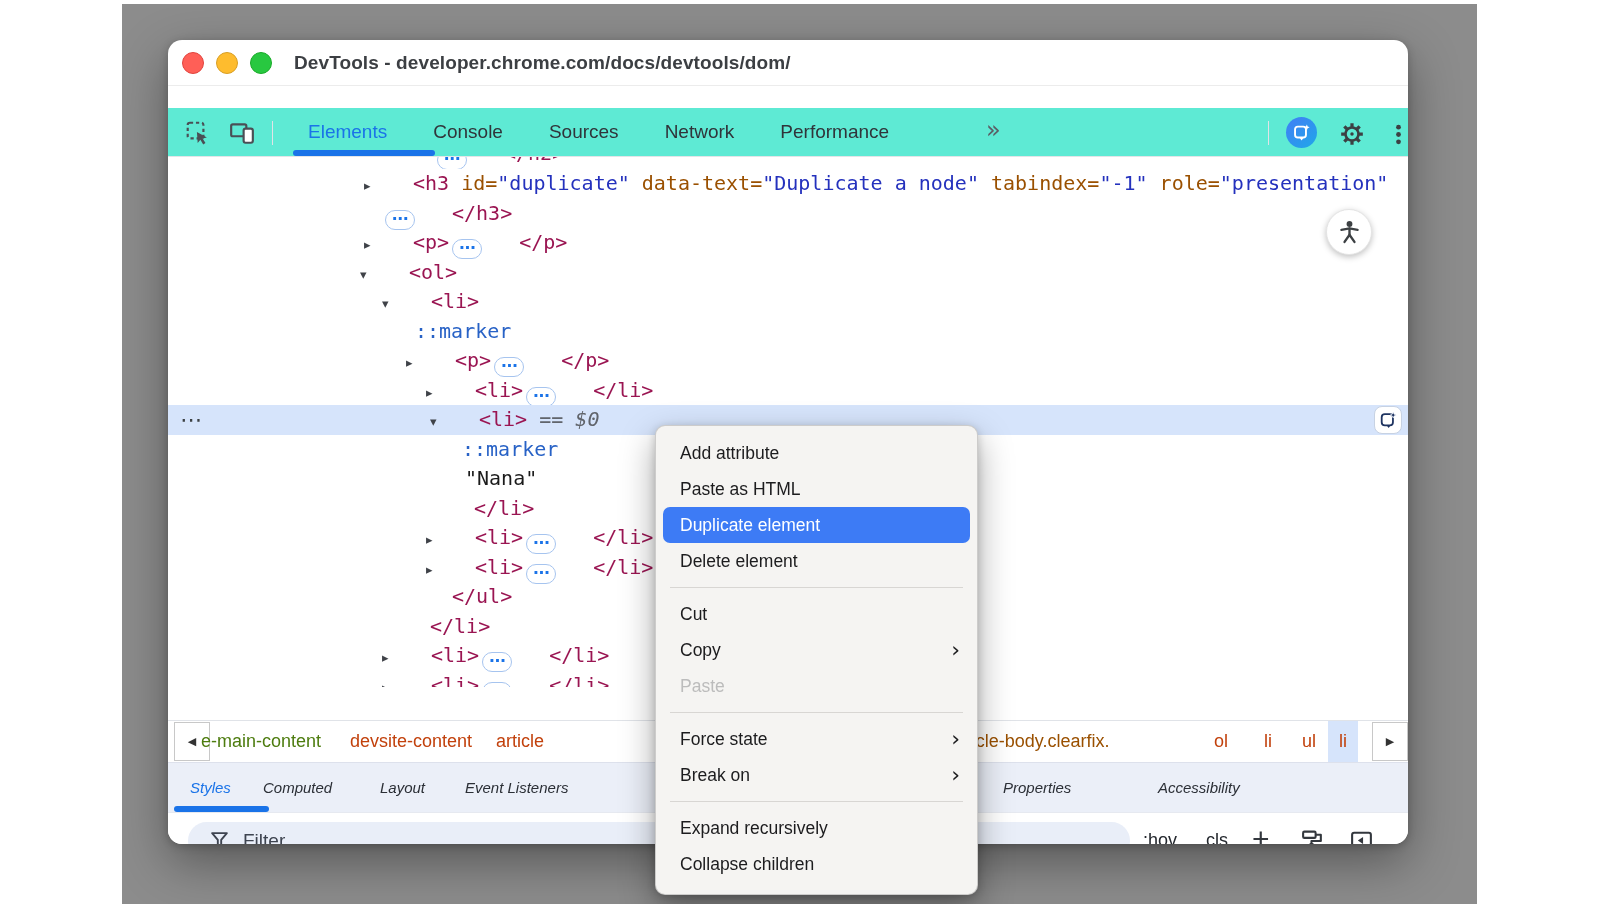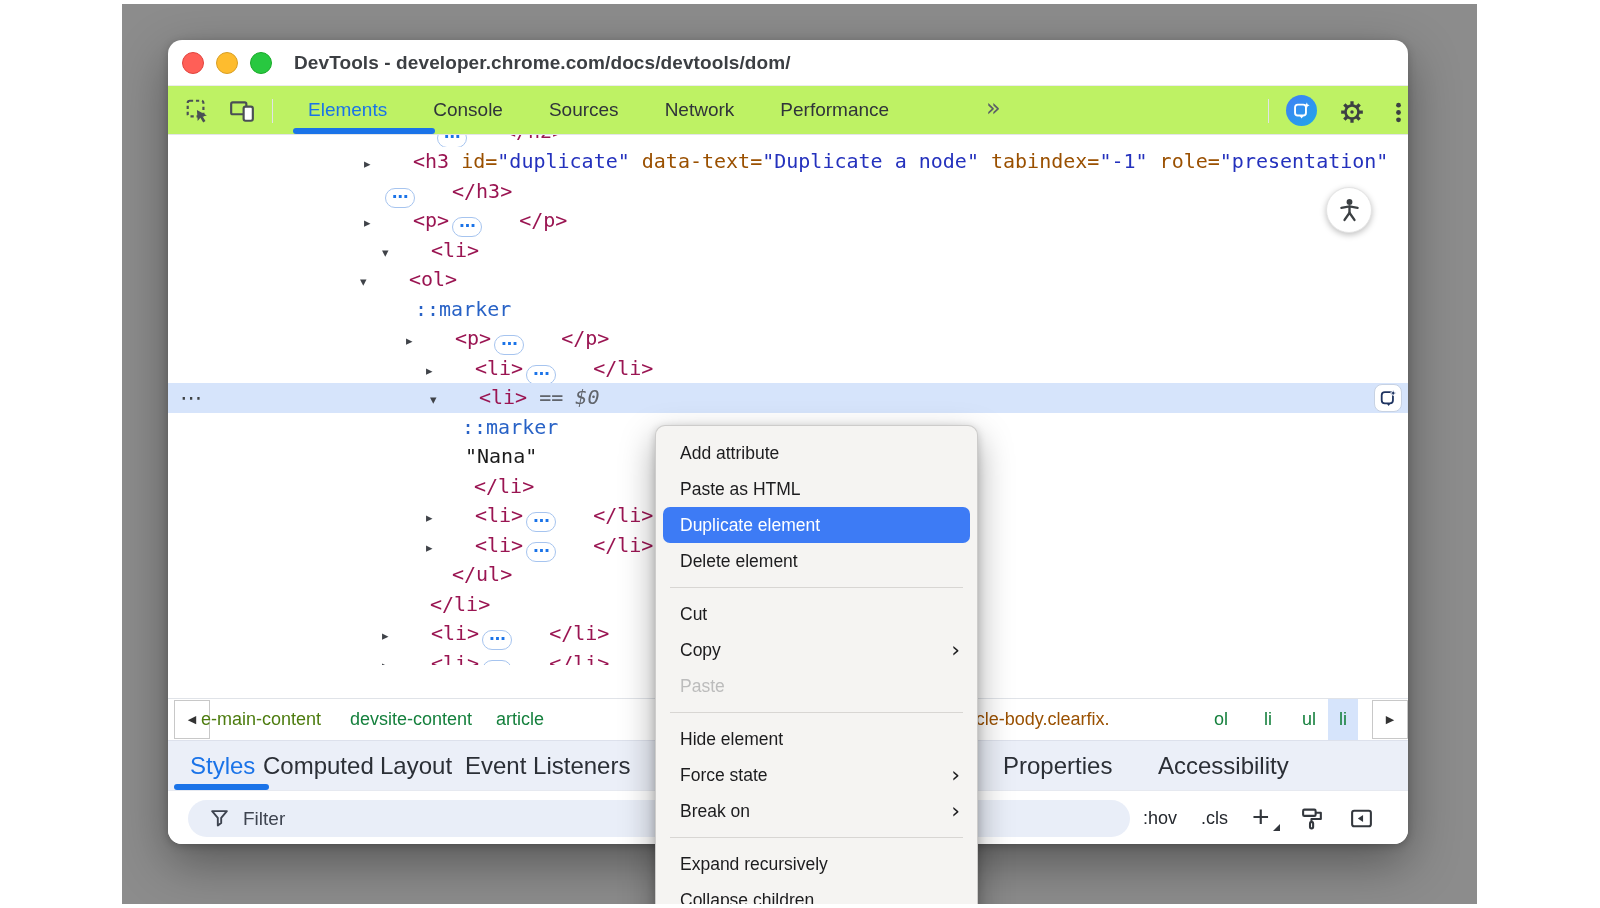--- a/index.html
+++ b/index.html
@@ -18,21 +18,21 @@
   
   .titlebar { position:relative; height:46px; border-bottom:1px solid #ececec; }
   .tl { position:absolute; top:12px; width:22px; height:22px; border-radius:50%; }
   .tl.red{ left:14px; background:#ff5f57; border:1px solid #e0443e;}
   .tl.yel{ left:48px; background:#febc2e; border:1px solid #d89e24;}
   .tl.grn{ left:82px; background:#28c840; border:1px solid #1aab29;}
   .title { position:absolute; left:126px; top:0; height:46px; display:flex; align-items:center;
            font-size:19px; font-weight:700; color:#3c3f43; letter-spacing:.1px;}
 
   
-  .toolbar { position:relative; height:49px; border-bottom:1px solid #e3e5e8; background:#bef264;}
+  .toolbar { position:relative; height:49px; border-bottom:1px solid #e3e5e8; background:#5eead4;margin-top:22px;}
   .tb-icon { position:absolute; top:11px; width:28px; height:28px; display:flex; align-items:center; justify-content:center;}
   .tb-sep { position:absolute; top:13px; width:1px; height:24px; background:#e1e3e7;}
   .main-tabs { position:absolute; left:140px; top:0; height:100%; display:flex; gap:46px; align-items:center;}
   .main-tab { font-size:19px; font-weight:500; color:#30343a; white-space:nowrap; cursor:default;}
   .main-tab.active { color:#1a73e8; }
   .el-underline { position:absolute; left:125px; bottom:0; width:142px; height:6px;
                   background:#1a73e8; border-radius:3px; }
   .more-tabs { position:absolute; left:818px; top:8px; font-size:24px; color:#5b5f66; font-family:"DejaVu Sans",sans-serif;}
   .ai-circle { position:absolute; left:1118px; top:9px; width:31px; height:31px; border-radius:50%;
                background:linear-gradient(140deg,#3b86f3 20%,#22a3ea 90%); display:flex; align-items:center; justify-content:center;}
@@ -66,29 +66,29 @@
               display:flex; align-items:center; justify-content:center; z-index:5;}
 
   
   .crumbbar { position:relative; height:42px; border-top:1px solid #e0e3e8; background:#fff;
               font-size:18px; overflow:hidden;}
   .bc-nav { position:absolute; top:1px; width:36px; height:39px; background:#fff;
             border:1px solid #c8c8c8; display:flex; align-items:center; justify-content:center;
             font-size:11px; color:#333; font-family:"DejaVu Sans",sans-serif;}
   .bc-nav.left{ left:6px;}  .bc-nav.right{ left:1204px; border-left:1px solid #c8c8c8;}
   .crumb { position:absolute; top:0; height:100%; display:flex; align-items:center; white-space:nowrap;}
-  .crumb-dark{ color:#4d7c0f;} .crumb-tag{ color:#15803d;} .crumb-class{ color:#9a5000;}
+  .crumb-dark{ color:#4d7c0f;} .crumb-tag{ color:#c2410c;} .crumb-class{ color:#9a5000;}
   .crumb-selected{ background:#d6e4fb; padding:0 11px;}
   .bc-0{left:33px}.bc-1{left:182px}.bc-2{left:328px}.bc-3{left:693px}
   .bc-4{left:1046px}.bc-5{left:1096px}.bc-6{left:1134px}.bc-7{left:1160px}
 
   
   .stabbar { position:relative; height:50px; background:#ebeff8; border-top:1px solid #dde1ec; overflow:hidden;}
   .stab { position:absolute; top:0; height:100%; display:flex; align-items:center;
-          font-size:24px; color:#2b2f36; white-space:nowrap;}
+          font-size:15px; color:#2b2f36; white-space:nowrap;font-style:italic;}
   .stab.active{ color:#1a73e8; font-weight:500;}
   .st-0{left:22px}.st-1{left:95px}.st-2{left:212px}.st-3{left:297px}.st-4{left:835px}.st-5{left:990px}
   .styles-underline{ position:absolute; left:6px; bottom:0; width:95px; height:6px;
                      background:#1a73e8; border-radius:3px;}
 
   
   .filterbar { position:relative; height:55px; background:#fff; border-top:1px solid #e6e9f0;}
   .filter-pill { position:absolute; left:20px; top:9px; width:942px; height:37px; border-radius:19px;
                  background:#e9eef8; display:flex; align-items:center; padding-left:22px; gap:14px;
                  color:#3e4450; font-size:19px;}
@@ -193,24 +193,24 @@
           <div class="trow">
             <div class="rowline" style="padding-left: 196px;"><span class="tk-arrow">▸</span><span class="tk-tag">&lt;h3</span><span class="tk-attr"> id=</span><span class="tk-val">"duplicate"</span><span class="tk-attr"> data-text=</span><span class="tk-val">"Duplicate a node"</span><span class="tk-attr"> tabindex=</span><span class="tk-val">"-1"</span><span class="tk-attr"> role=</span><span class="tk-val">"presentation"</span><span class="tk-tag">&gt;</span></div>
           </div>
           <div class="trow">
             <div class="rowline" style="padding-left: 214px;"><span class="pill">⋯</span><span class="tk-tag">&lt;/h3&gt;</span></div>
           </div>
           <div class="trow">
             <div class="rowline" style="padding-left: 196px;"><span class="tk-arrow">▸</span><span class="tk-tag">&lt;p&gt;</span><span class="pill">⋯</span><span class="tk-tag">&lt;/p&gt;</span></div>
           </div>
           <div class="trow">
+            <div class="rowline" style="padding-left: 192px;"><span class="tk-arrow">▾</span><span class="tk-tag">&lt;ol&gt;</span></div>
+          </div>
+          <div class="trow">
             <div class="rowline" style="padding-left: 214px;"><span class="tk-arrow">▾</span><span class="tk-tag">&lt;li&gt;</span></div>
-          </div>
-          <div class="trow">
-            <div class="rowline" style="padding-left: 192px;"><span class="tk-arrow">▾</span><span class="tk-tag">&lt;ol&gt;</span></div>
           </div>
           <div class="trow">
             <div class="rowline" style="padding-left: 247px;"><span class="tk-pseudo">::marker</span></div>
           </div>
           <div class="trow">
             <div class="rowline" style="padding-left: 238px;"><span class="tk-arrow">▸</span><span class="tk-tag">&lt;p&gt;</span><span class="pill">⋯</span><span class="tk-tag">&lt;/p&gt;</span></div>
           </div>
           <div class="trow">
             <div class="rowline" style="padding-left: 258px;"><span class="tk-arrow">▸</span><span class="tk-tag">&lt;li&gt;</span><span class="pill">⋯</span><span class="tk-tag">&lt;/li&gt;</span></div>
           </div>
@@ -325,23 +325,20 @@
       </div>
       <div class="menu-item">
         <span>Copy</span>
         <span class="mi-chevron">›</span>
       </div>
       <div class="menu-item disabled">
         <span>Paste</span>
       </div>
       <div class="menu-sep"></div>
       <div class="menu-item">
-        <span>Hide element</span>
-      </div>
-      <div class="menu-item">
         <span>Force state</span>
         <span class="mi-chevron">›</span>
       </div>
       <div class="menu-item">
         <span>Break on</span>
         <span class="mi-chevron">›</span>
       </div>
       <div class="menu-sep"></div>
       <div class="menu-item">
         <span>Expand recursively</span>

